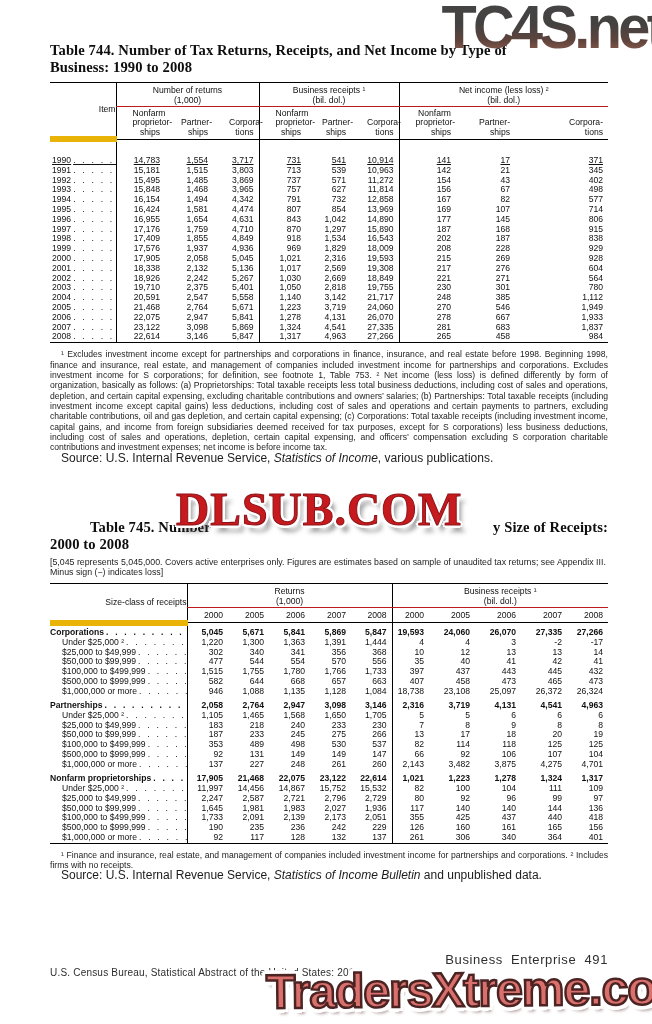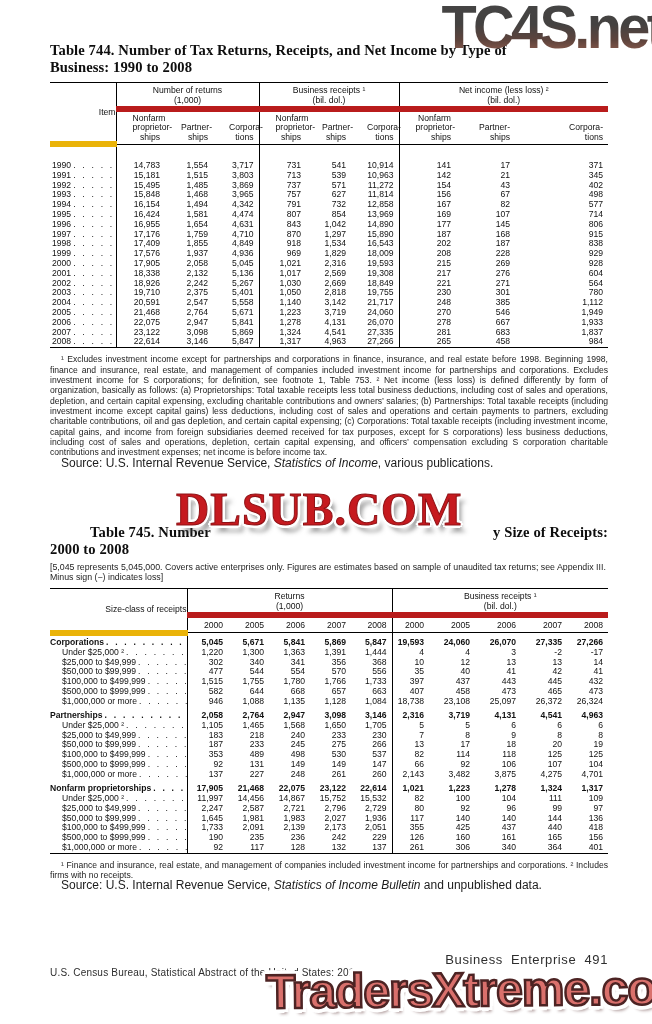--- a/index.html
+++ b/index.html
@@ -14,33 +14,33 @@
   
   .ttl { font-family:"Liberation Serif", serif; font-weight:700; font-size:14.6px;
          line-height:17.4px; letter-spacing:0.1px; margin:0; color:#0e0e0e; }
   .ttl-split { display:flex; justify-content:space-between;margin-left:40px; }
   .nte { font-size:8.8px; line-height:10.6px; margin:3px 0 0; color:#1c1c1c; }
 
   
   table.t { border-collapse:collapse; table-layout:fixed; width:558px; font-size:8.6px; color:#111; }
   table.t { border-top:1.6px solid #000; border-bottom:1.6px solid #000; }
   .t th, .t td { padding:0; font-weight:normal; }
-  th.grp { border-bottom:6px solid #b91c1c; text-align:center; vertical-align:middle;
+  th.grp { border-bottom:1px solid #b91c1c; text-align:center; vertical-align:middle;
            padding:2px 0 1px; line-height:10px; }
   th.hitem { border-bottom:6px solid #eab308; text-align:right; vertical-align:middle; }
   tr.colhead th { border-bottom:1px solid #000; text-align:right; white-space:pre-line;
                   vertical-align:bottom; padding:2px 5px 1px 16px; line-height:9.6px; }
   tr.yearrow th { border-bottom:1px solid #000; text-align:right; vertical-align:bottom;
                   padding:2px 5px 2px 0; }
   .vl { border-left:1px solid #000; }
   td.num { text-align:right; padding-right:5px; line-height:9.8px; vertical-align:bottom; }
   td.lblc { vertical-align:bottom; }
   .lblflex { display:flex; align-items:baseline; overflow:hidden; line-height:9.8px; }
   .lblflex .dots { flex:1; overflow:hidden; white-space:nowrap; letter-spacing:2.2px; padding-left:2px; }
-  .t744 tbody tr:first-child td { padding-top:14px; }
+  .t744 tbody tr:first-child td { padding-top:14px;text-decoration:underline; }
   .t745 tbody tr:first-child td { padding-top:2.5px; }
   .t745 tr.group td { padding-top:4.5px; font-weight:bold; }
   .t745 tbody tr:first-child.group td { padding-top:2.5px; }
   .t745 tr.sub .lblflex .lb { padding-left:12px; }
   .t744 .lblflex .lb { padding-left:2px; }
 
   
   .fn { font-size:8.6px; line-height:10.35px; text-align:justify; text-indent:11px;
         margin:6px 0 0; color:#1c1c1c; }
   .src { font-size:12px; line-height:10.35px; text-indent:11px; margin:0; color:#1c1c1c; }

